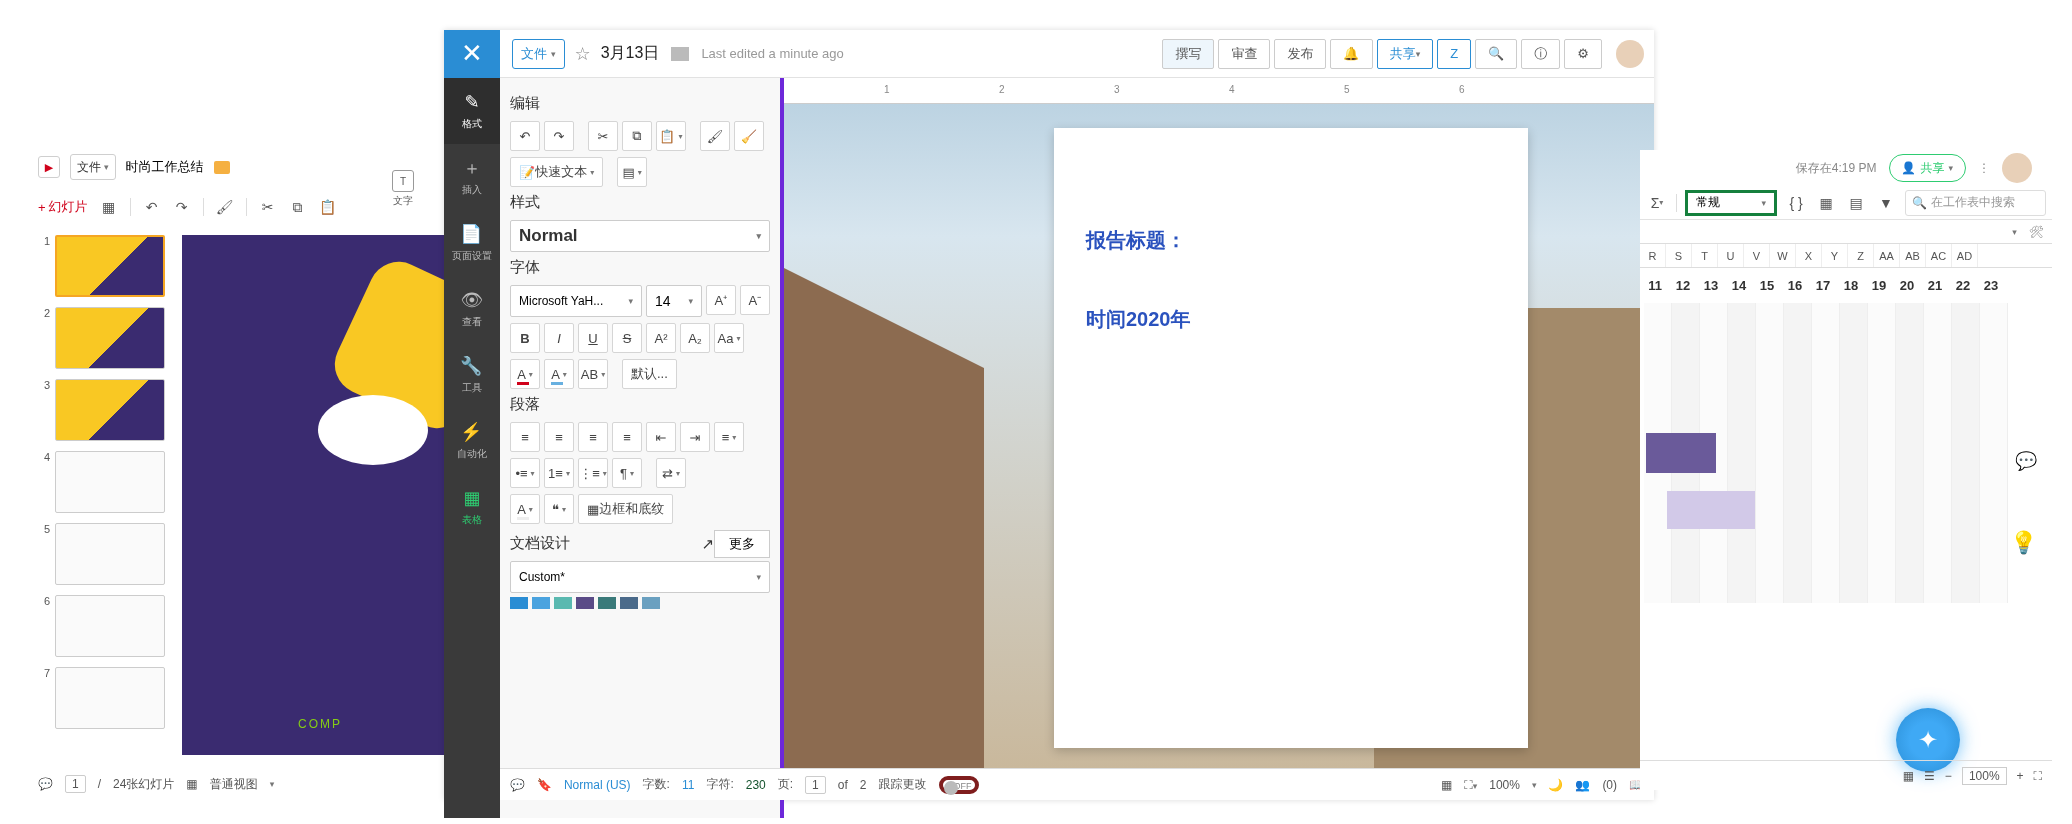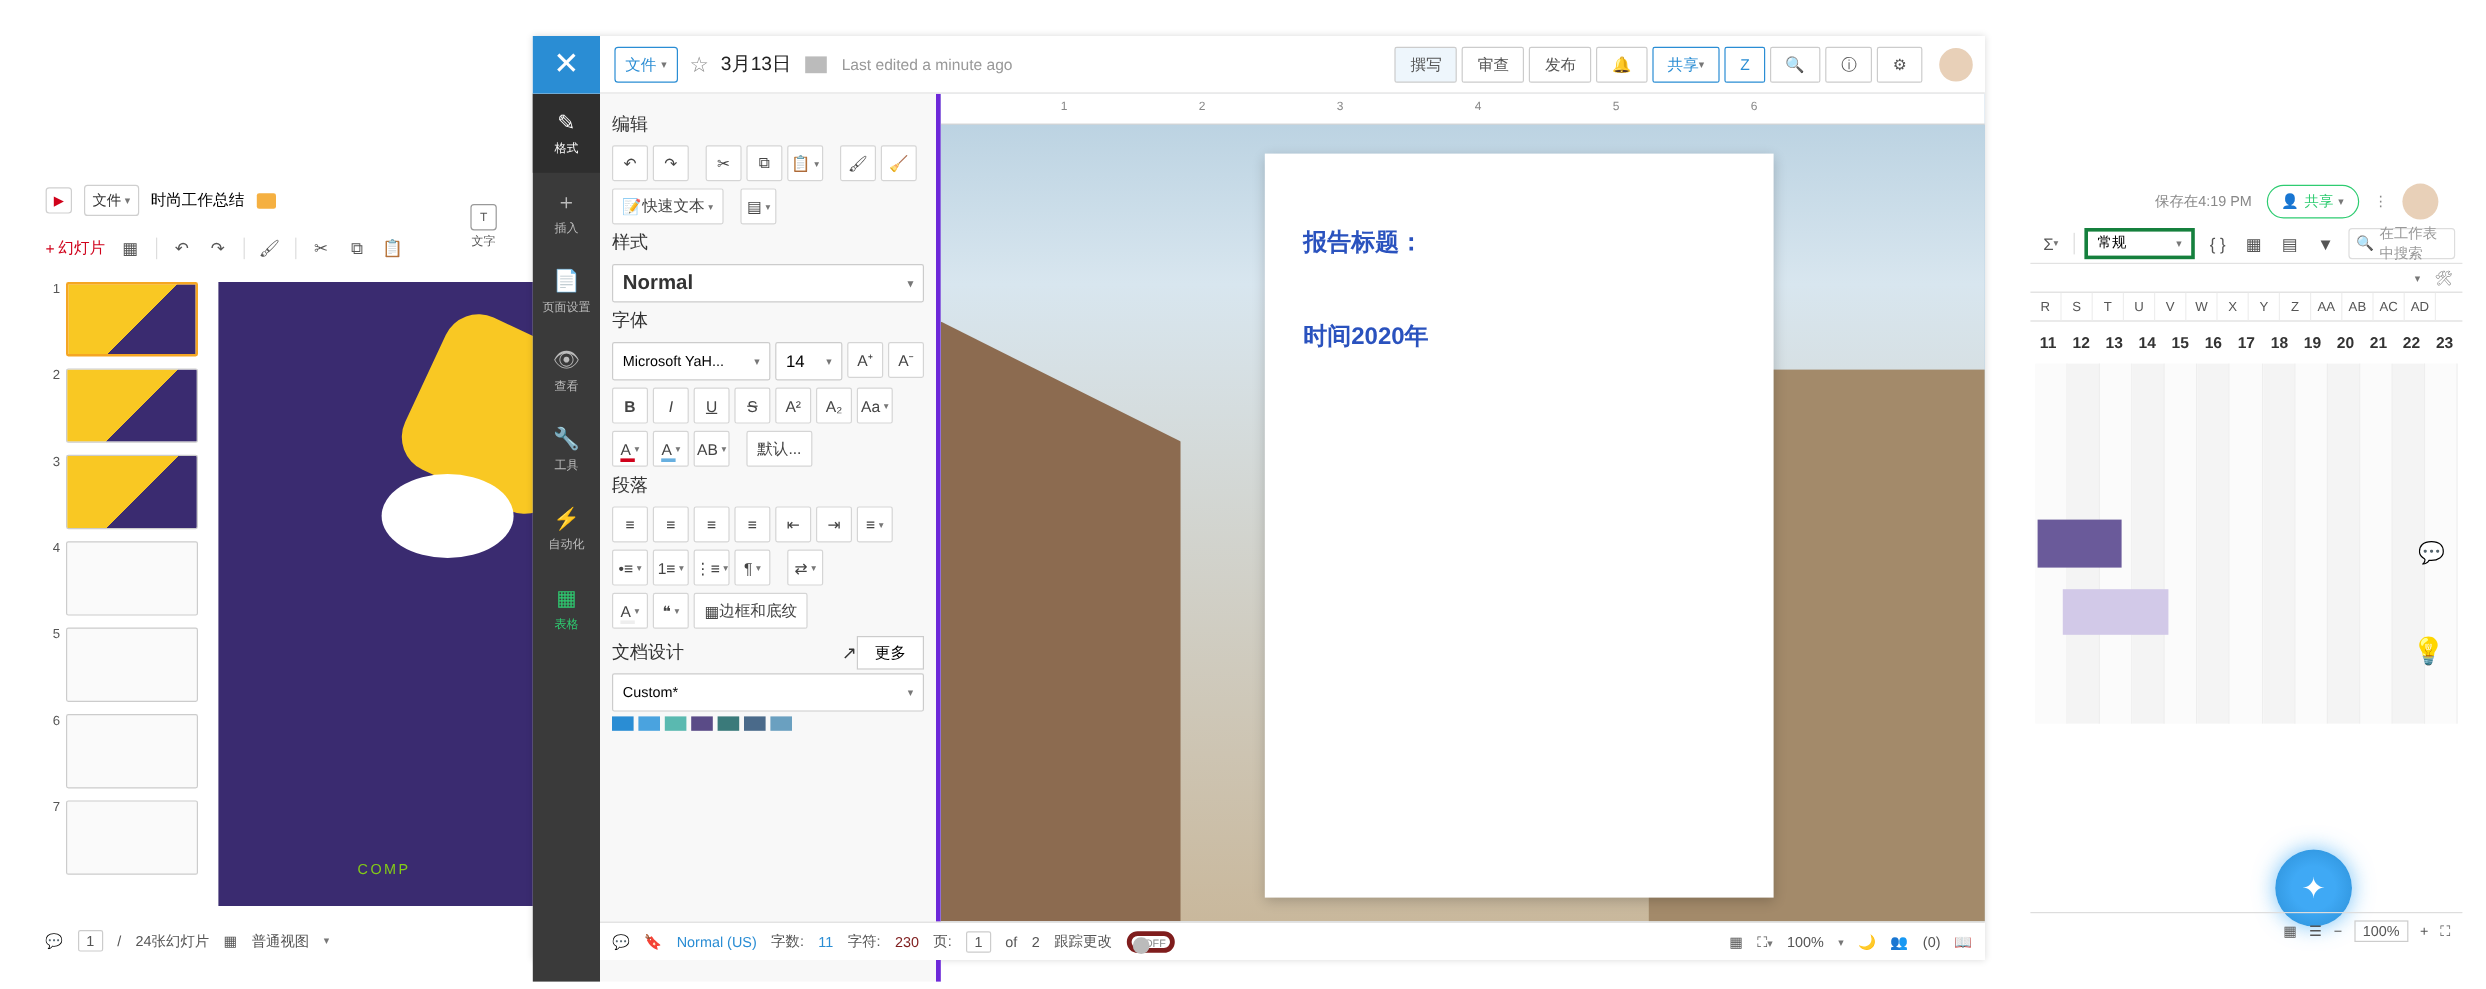--- a/index.html
+++ b/index.html
@@ -75,32 +75,32 @@
 .more-btn { height: 28px; border: 1px solid #ccc; padding: 0 14px; font-size: 13px; background: #fff; float: right; }
 .swatches { display: flex; gap: 4px; margin-top: 4px; }
 .sw { width: 18px; height: 12px; }
 
 .doc-area { position: absolute; left: 340px; top: 48px; right: 0; bottom: 32px; background: #a9c6dc; overflow: hidden; }
 .ruler { height: 26px; background: #fff; border-bottom: 1px solid #ccc; position: relative; font-size: 10px; color: #888; }
 .ruler .mk { position: absolute; top: 6px; }
 .bg-photo { position: absolute; inset: 26px 0 0 0; background: linear-gradient(180deg,#bcd3e2 0%,#d8e6ef 20%,#c9b89c 100%); }
 .bg-photo .bld-left { position:absolute; left:0; bottom:0; width:200px; height:500px; background:#8c6b50; clip-path: polygon(0 0,100% 20%,100% 100%,0 100%); }
 .bg-photo .bld-right { position:absolute; right:0; bottom:0; width:280px; height:460px; background:#a38a6a; }
-.page { position: absolute; left: 270px; top: 50px; width: 424px; height: 620px; background: #fff; box-shadow: 0 3px 10px rgba(0,0,0,0.2); padding: 60px 32px; }
+.page { position: absolute; left: 270px; top: 50px; width: 474px; height: 620px; background: #fff; box-shadow: 0 3px 10px rgba(0,0,0,0.2); padding: 99px 32px; }
 .page .tit { color: #2a52be; font-weight: 700; font-size: 20px; }
 .page .tim { color: #2a52be; font-weight: 700; font-size: 20px; margin-top: 52px; }
 
 .mid-status { position: absolute; left: 56px; right: 0; bottom: 0; height: 32px; border-top: 1px solid #ddd; background: #fff; display: flex; align-items: center; gap: 12px; padding: 0 10px; font-size: 12px; color: #555; }
 .mid-status .lang { color: #2a8dd4; }
 .toggle { width: 40px; height: 18px; border: 4px solid #7f1d1d; border-radius: 9px; position: relative; background: #fff; }
 .toggle::after { content: ""; position: absolute; left: 1px; top: 1px; width: 14px; height: 14px; border-radius: 50%; background: #bbb; }
 .toggle .off { position: absolute; right: 3px; top: 1px; font-size: 9px; color: #888; }
 
 
-.right-app { position: absolute; left: 1692px; top: 150px; right: 20px; height: 640px; background: #fff; }
+.right-app { position: absolute; left: 1640px; top: 150px; right: 20px; height: 640px; background: #fff; }
 .r-top1 { display: flex; align-items: center; justify-content: flex-end; gap: 12px; height: 36px; font-size: 12px; color: #888; padding-right: 20px; }
 .share-btn { height: 28px; border: 1.5px solid #2ecc71; color: #2ecc71; border-radius: 14px; padding: 0 12px; display: flex; align-items: center; gap: 4px; background: #fff; font-size: 12px; }
 .r-av { width: 30px; height: 30px; border-radius: 50%; background: #e8d0b8; }
 .r-top2 { display: flex; align-items: center; gap: 8px; height: 34px; border-bottom: 1px solid #e2e2e2; padding: 0 6px; font-size: 12px; }
 .r-sel { height: 26px; border: 3px solid #15803d; padding: 0 8px; display: flex; align-items: center; gap: 6px; background: #fff; font-size: 12px; min-width: 92px; justify-content: space-between; }
 .r-ic { width: 22px; height: 22px; display: flex; align-items: center; justify-content: center; color: #555; font-size: 14px; }
 .r-search { flex: 1; height: 26px; border: 1px solid #ddd; border-radius: 3px; display: flex; align-items: center; padding: 0 6px; color: #999; gap: 4px; }
 .r-cols { display: flex; height: 24px; border-bottom: 1px solid #ddd; font-size: 11px; color: #555; }
 .r-colh { width: 26px; text-align: center; border-right: 1px solid #eee; line-height: 24px; }
 .fx-row { height: 26px; border-bottom: 1px solid #ddd; display: flex; align-items: center; padding-left: 8px; font-size: 12px; color: #888; font-style: italic; }
@@ -380,21 +380,21 @@
     </div>
   </div>
 
   <div class="mid-status">
     <span>💬</span>
     <span>🔖</span>
     <span class="lang">Normal (US)</span>
     <span>字数:</span>
     <span style="color:#2a8dd4">11</span>
     <span>字符:</span>
-    <span style="color:#7f1d1d">230</span>
+    <span style="color:#14532d">230</span>
     <span>页:</span>
     <span class="left-pagebox">1</span>
     <span>of</span>
     <span>2</span>
     <span>跟踪更改</span>
     <div class="toggle">
         <span class="off">OFF</span>
       </div>
     <div class="mid-spacer"></div>
     <span>▦</span>

